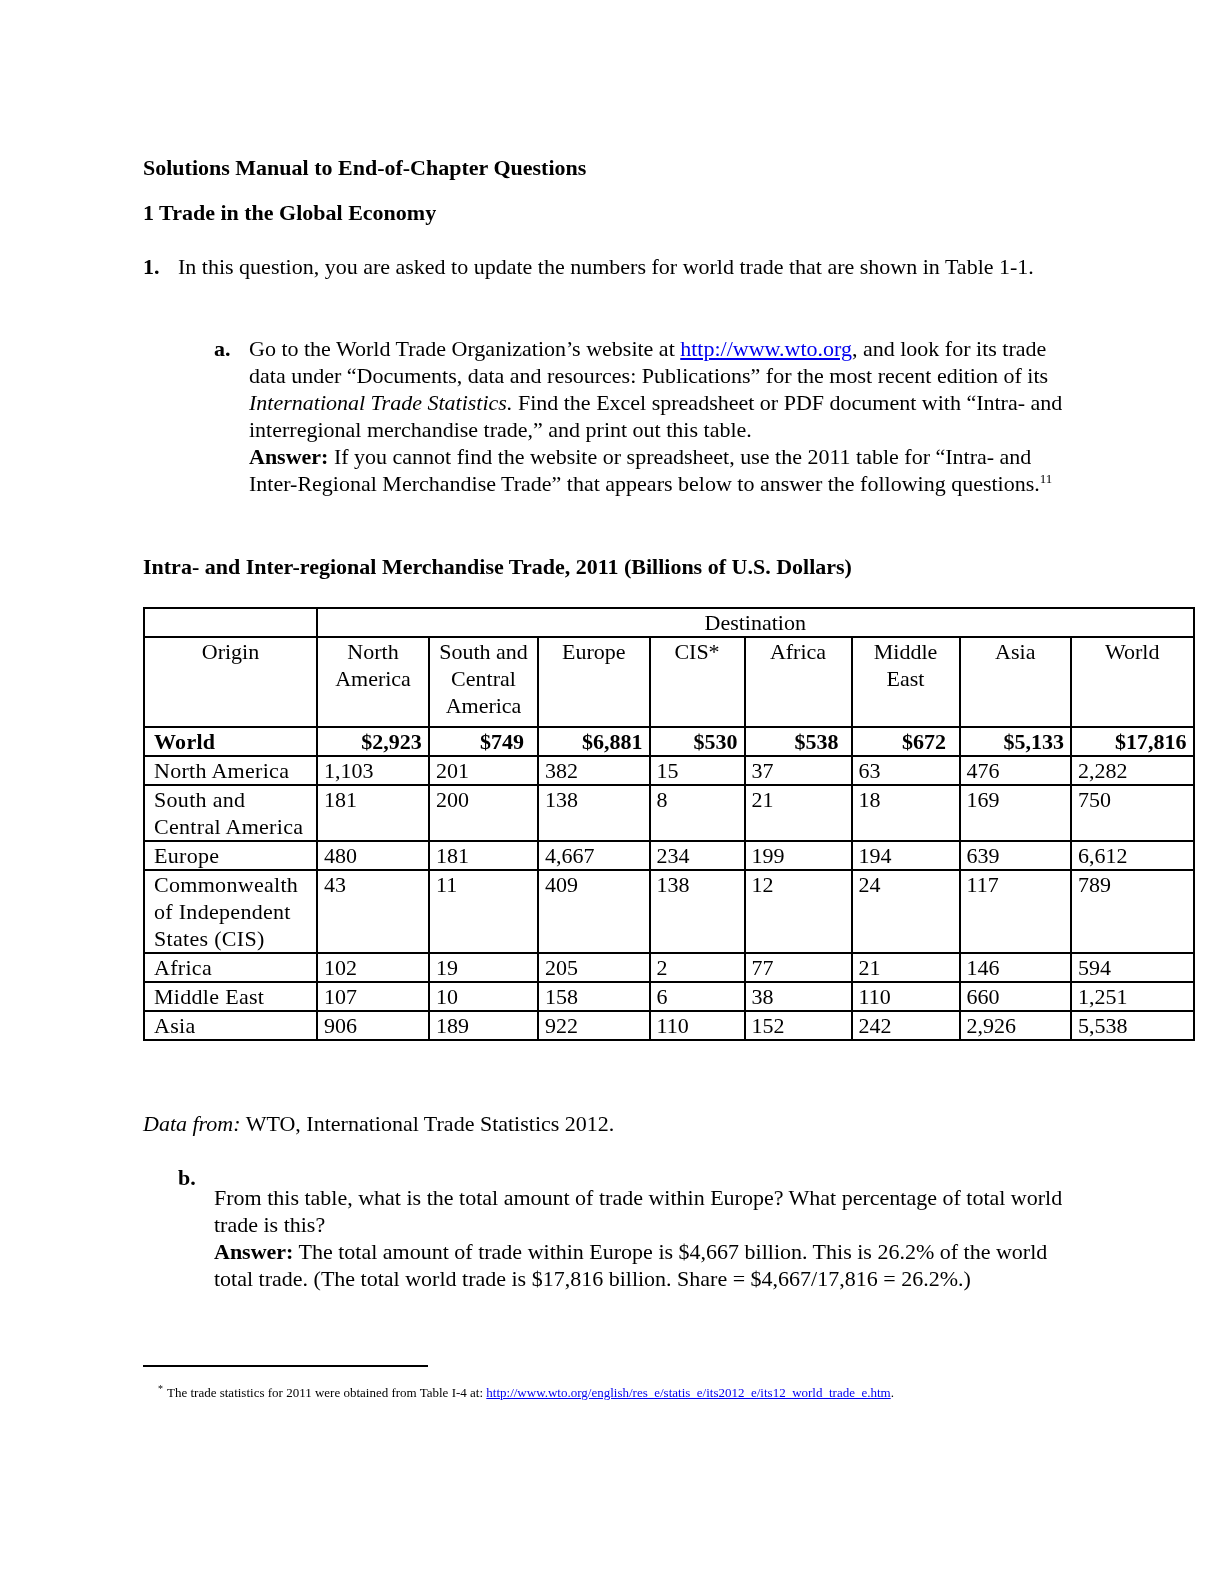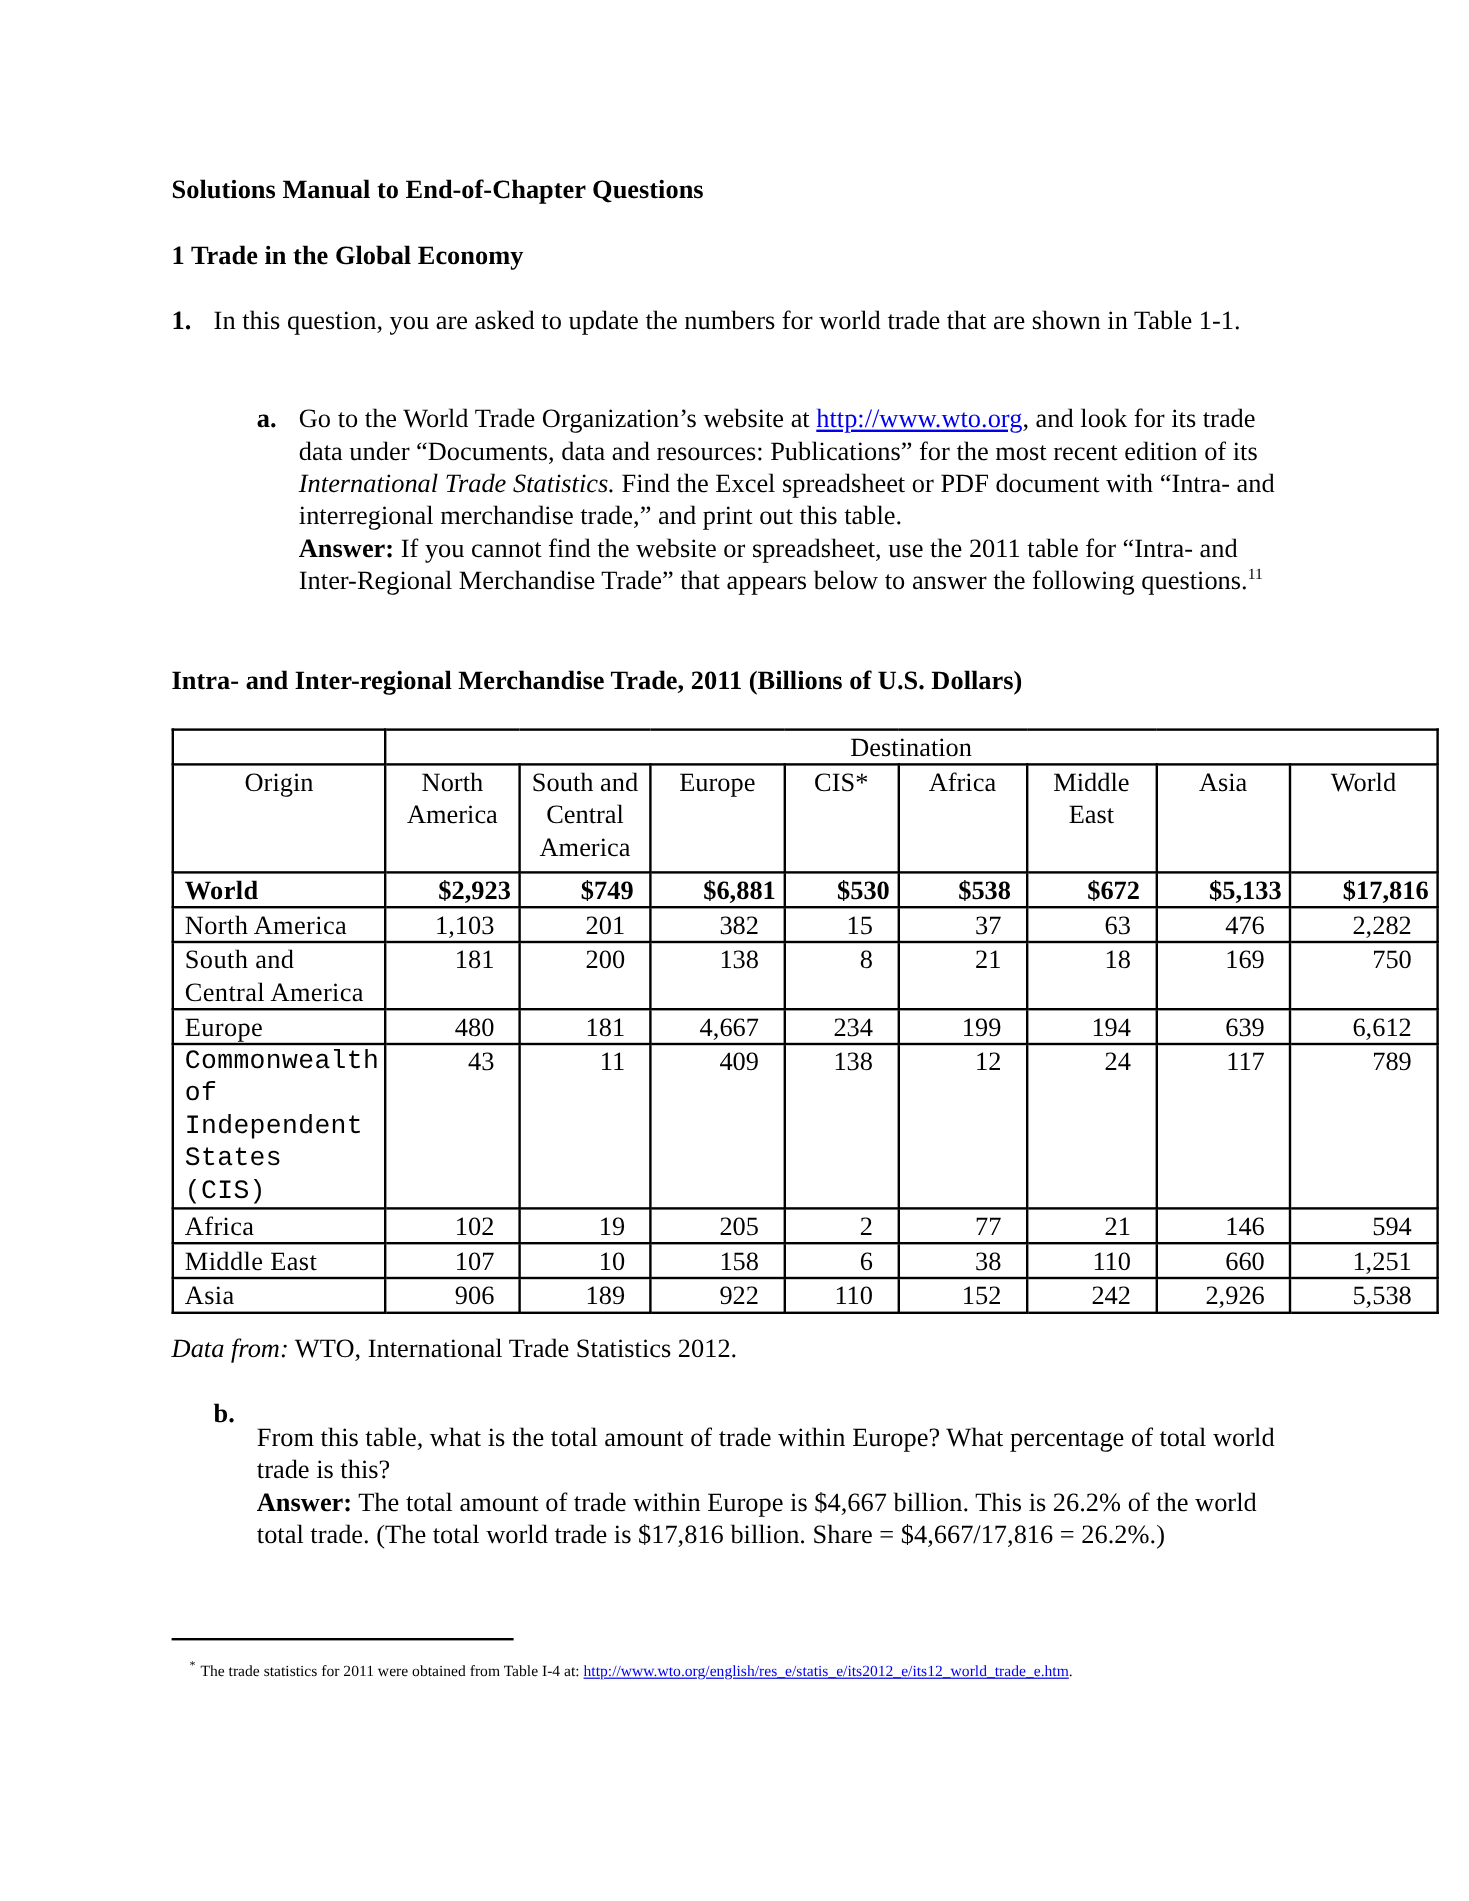--- a/index.html
+++ b/index.html
@@ -5,33 +5,33 @@
   html, body { margin: 0; padding: 0; background: #ffffff; }
   body { width: 1224px; height: 1584px; position: relative; overflow: hidden;
          font-family: "Liberation Serif", "DejaVu Serif", serif; color: #000; }
   .abs { position: absolute; }
   .t { font-size: 22px; line-height: 27px; }
   .bold { font-weight: bold; }
   .ital { font-style: italic; }
   .link { color: #0000ee; text-decoration: underline; }
   sup { font-size: 13px; line-height: 0; }
 
-  #doc-title { left: 143px; top: 144px; }
+  #doc-title { left: 143px; top: 154px; }
   #chapter-title { left: 143px; top: 199px; }
   #q1-num { left: 143px; top: 253px; }
   #q1-text { left: 178px; top: 253px; width: 900px; }
   #qa-letter { left: 214px; top: 335px; }
   #qa-text { left: 249px; top: 335px; width: 830px; }
   #table-caption { left: 143px; top: 553px; }
 
   table#trade { position: absolute; left: 143px; top: 607px; border-collapse: collapse;
                 font-size: 22px; line-height: 27px; }
   #trade td { border: 2px solid #000; padding: 0 6px; vertical-align: top; }
   #trade .hdr { font-weight: normal; text-align: center; }
-  #trade .num { text-align: right; padding-right: 20px; }
+  #trade .num { text-align: left; padding-right: 38px; }
   #trade .tot { font-weight: bold; text-align: center; padding-left: 43px; }
   #trade .lbl { text-align: left; padding-left: 9px; letter-spacing: 0.3px; }
 
   #source { left: 143px; top: 1110px; }
   #qb-letter { left: 178px; top: 1164px; }
   #qb-text { left: 214px; top: 1184px; width: 870px; }
 
   #footnote-rule { left: 143px; top: 1365px; width: 285px; height: 2px; background: #000; }
   #footnote { left: 158px; top: 1385px; font-size: 13px; line-height: 16px; }
   #footnote .mark { font-size: 10px; vertical-align: top; position: relative; top: -4px; margin-right: 4px; }
@@ -118,21 +118,21 @@
         <td class="num">480</td>
         <td class="num">181</td>
         <td class="num">4,667</td>
         <td class="num">234</td>
         <td class="num">199</td>
         <td class="num">194</td>
         <td class="num">639</td>
         <td class="num">6,612</td>
       </tr>
       <tr>
-        <td class="lbl" style="max-width: 160px; font-family: Liberation Mono, monospace;">Commonwealth of Independent States (CIS)</td>
+        <td class="lbl" style="max-width: 160px;">Commonwealth of Independent States (CIS)</td>
         <td class="num">43</td>
         <td class="num">11</td>
         <td class="num">409</td>
         <td class="num">138</td>
         <td class="num">12</td>
         <td class="num">24</td>
         <td class="num">117</td>
         <td class="num">789</td>
       </tr>
       <tr>

